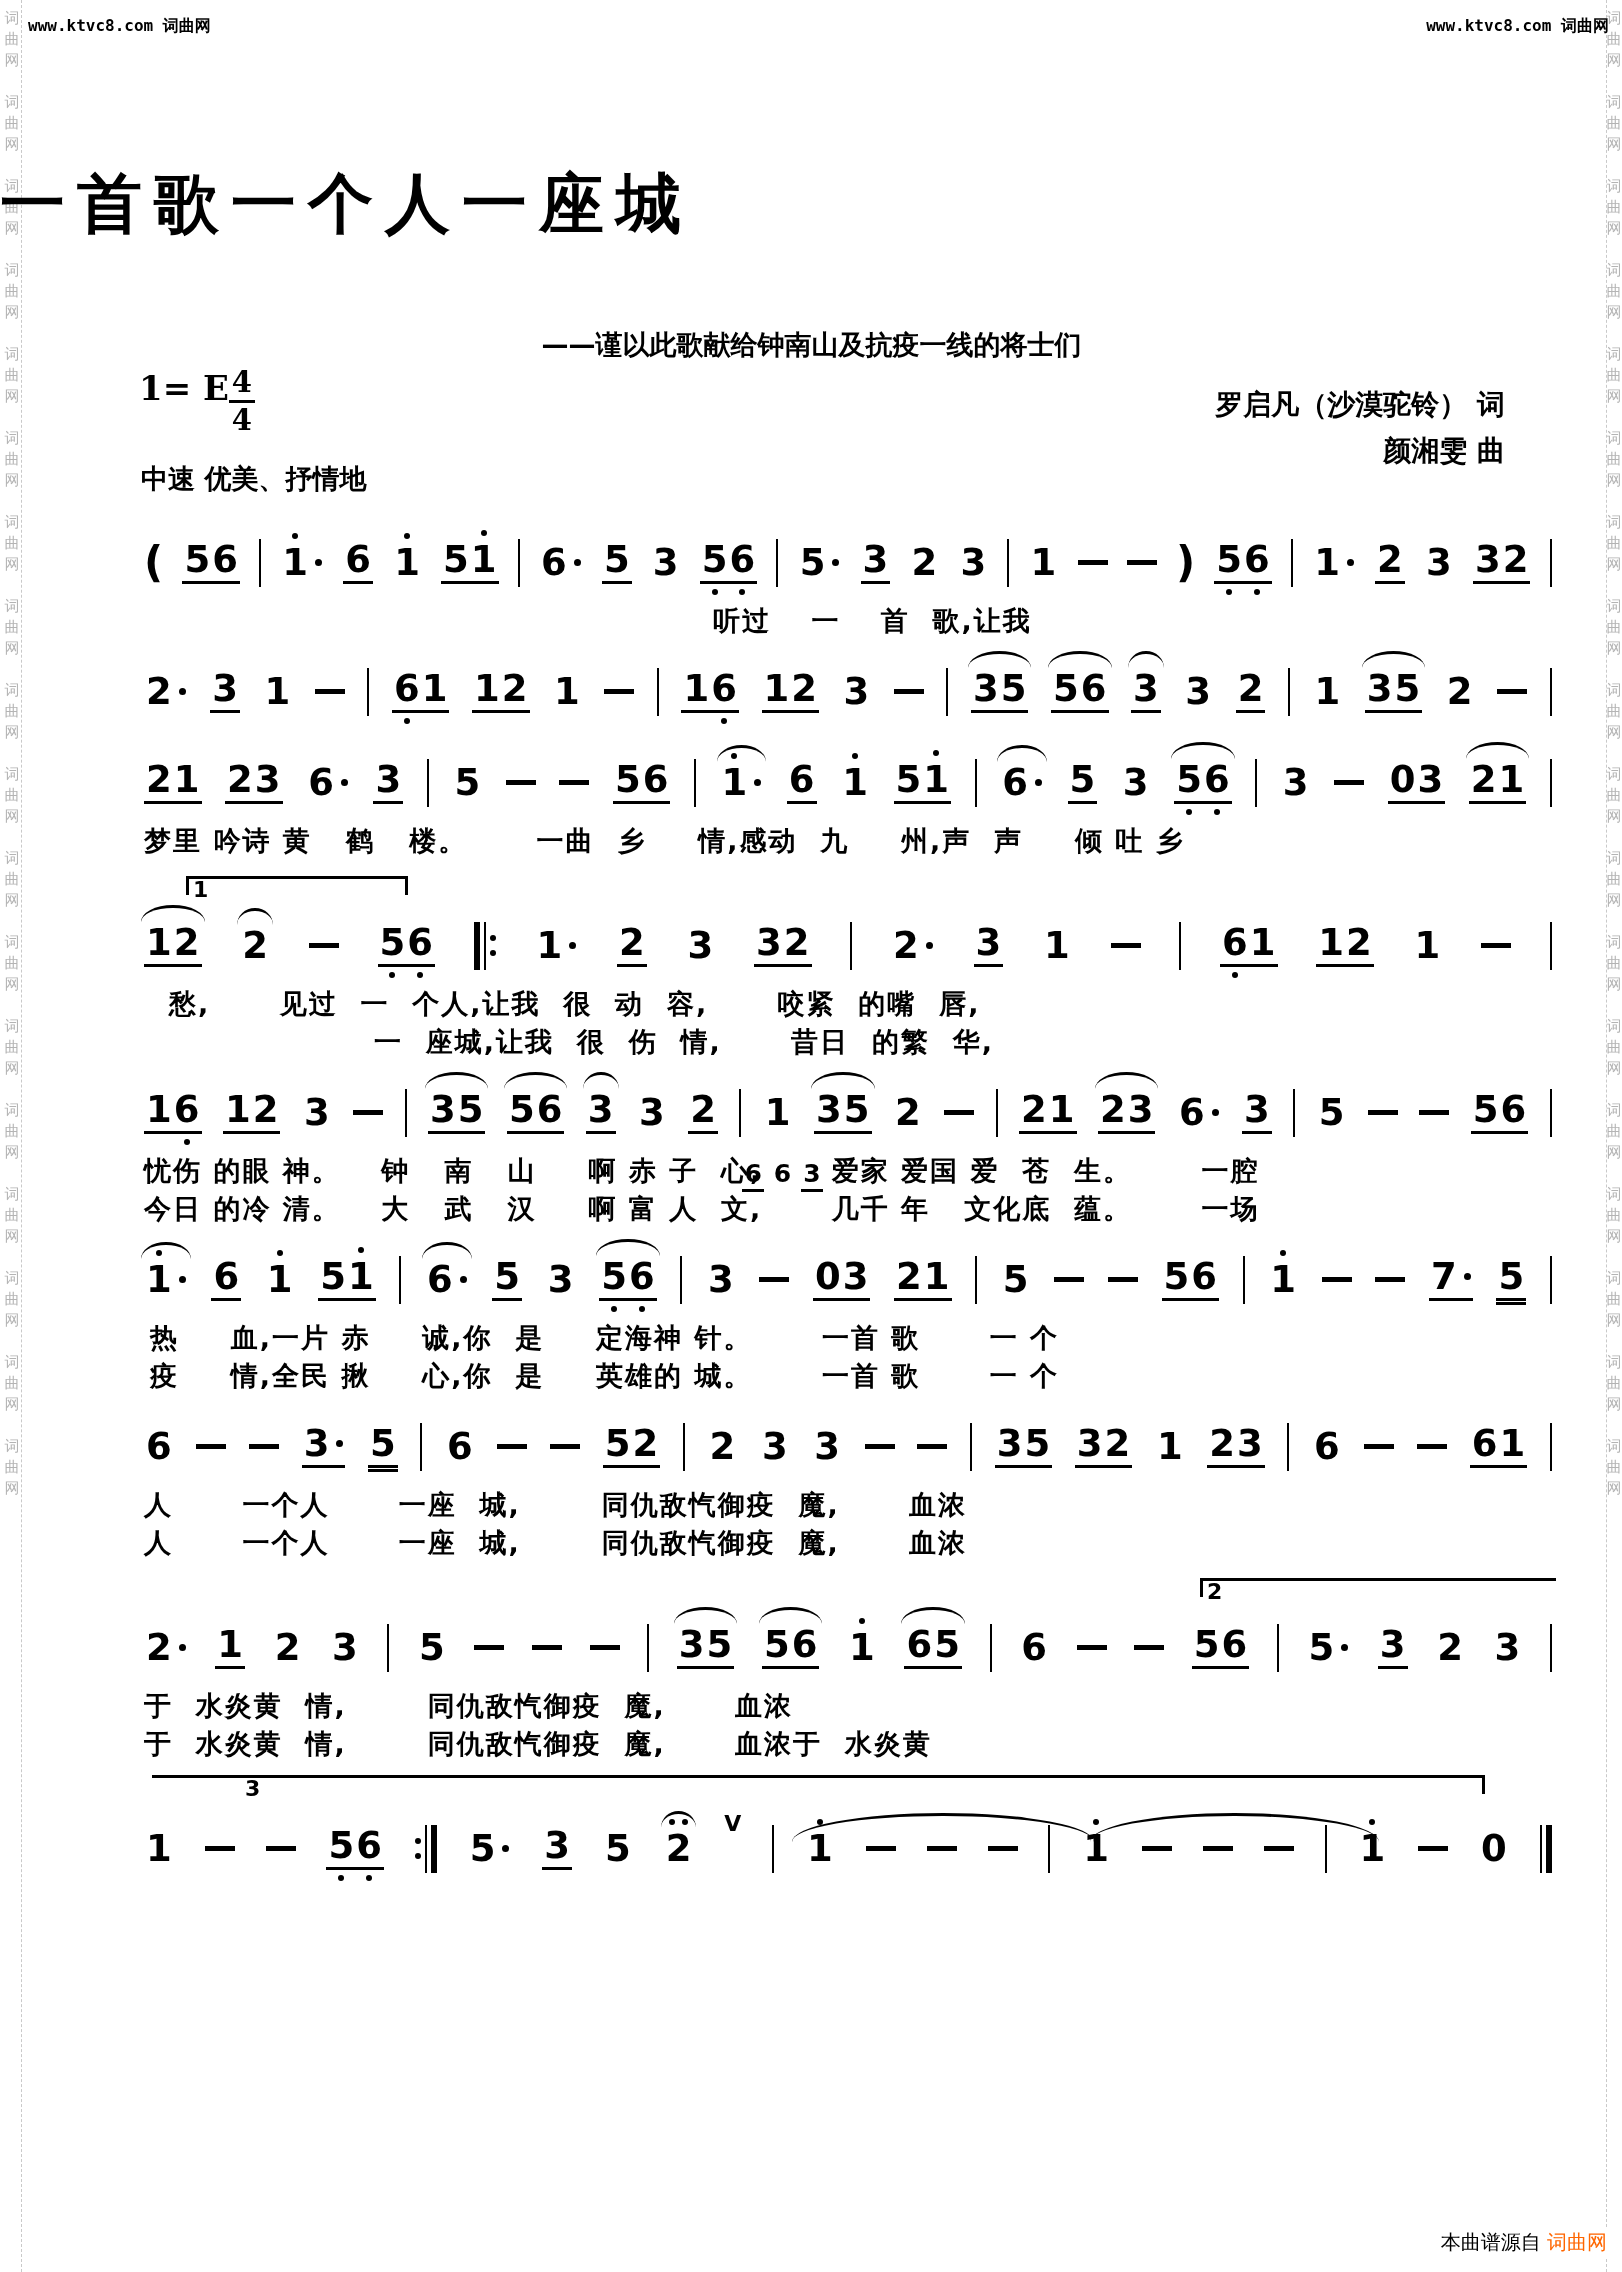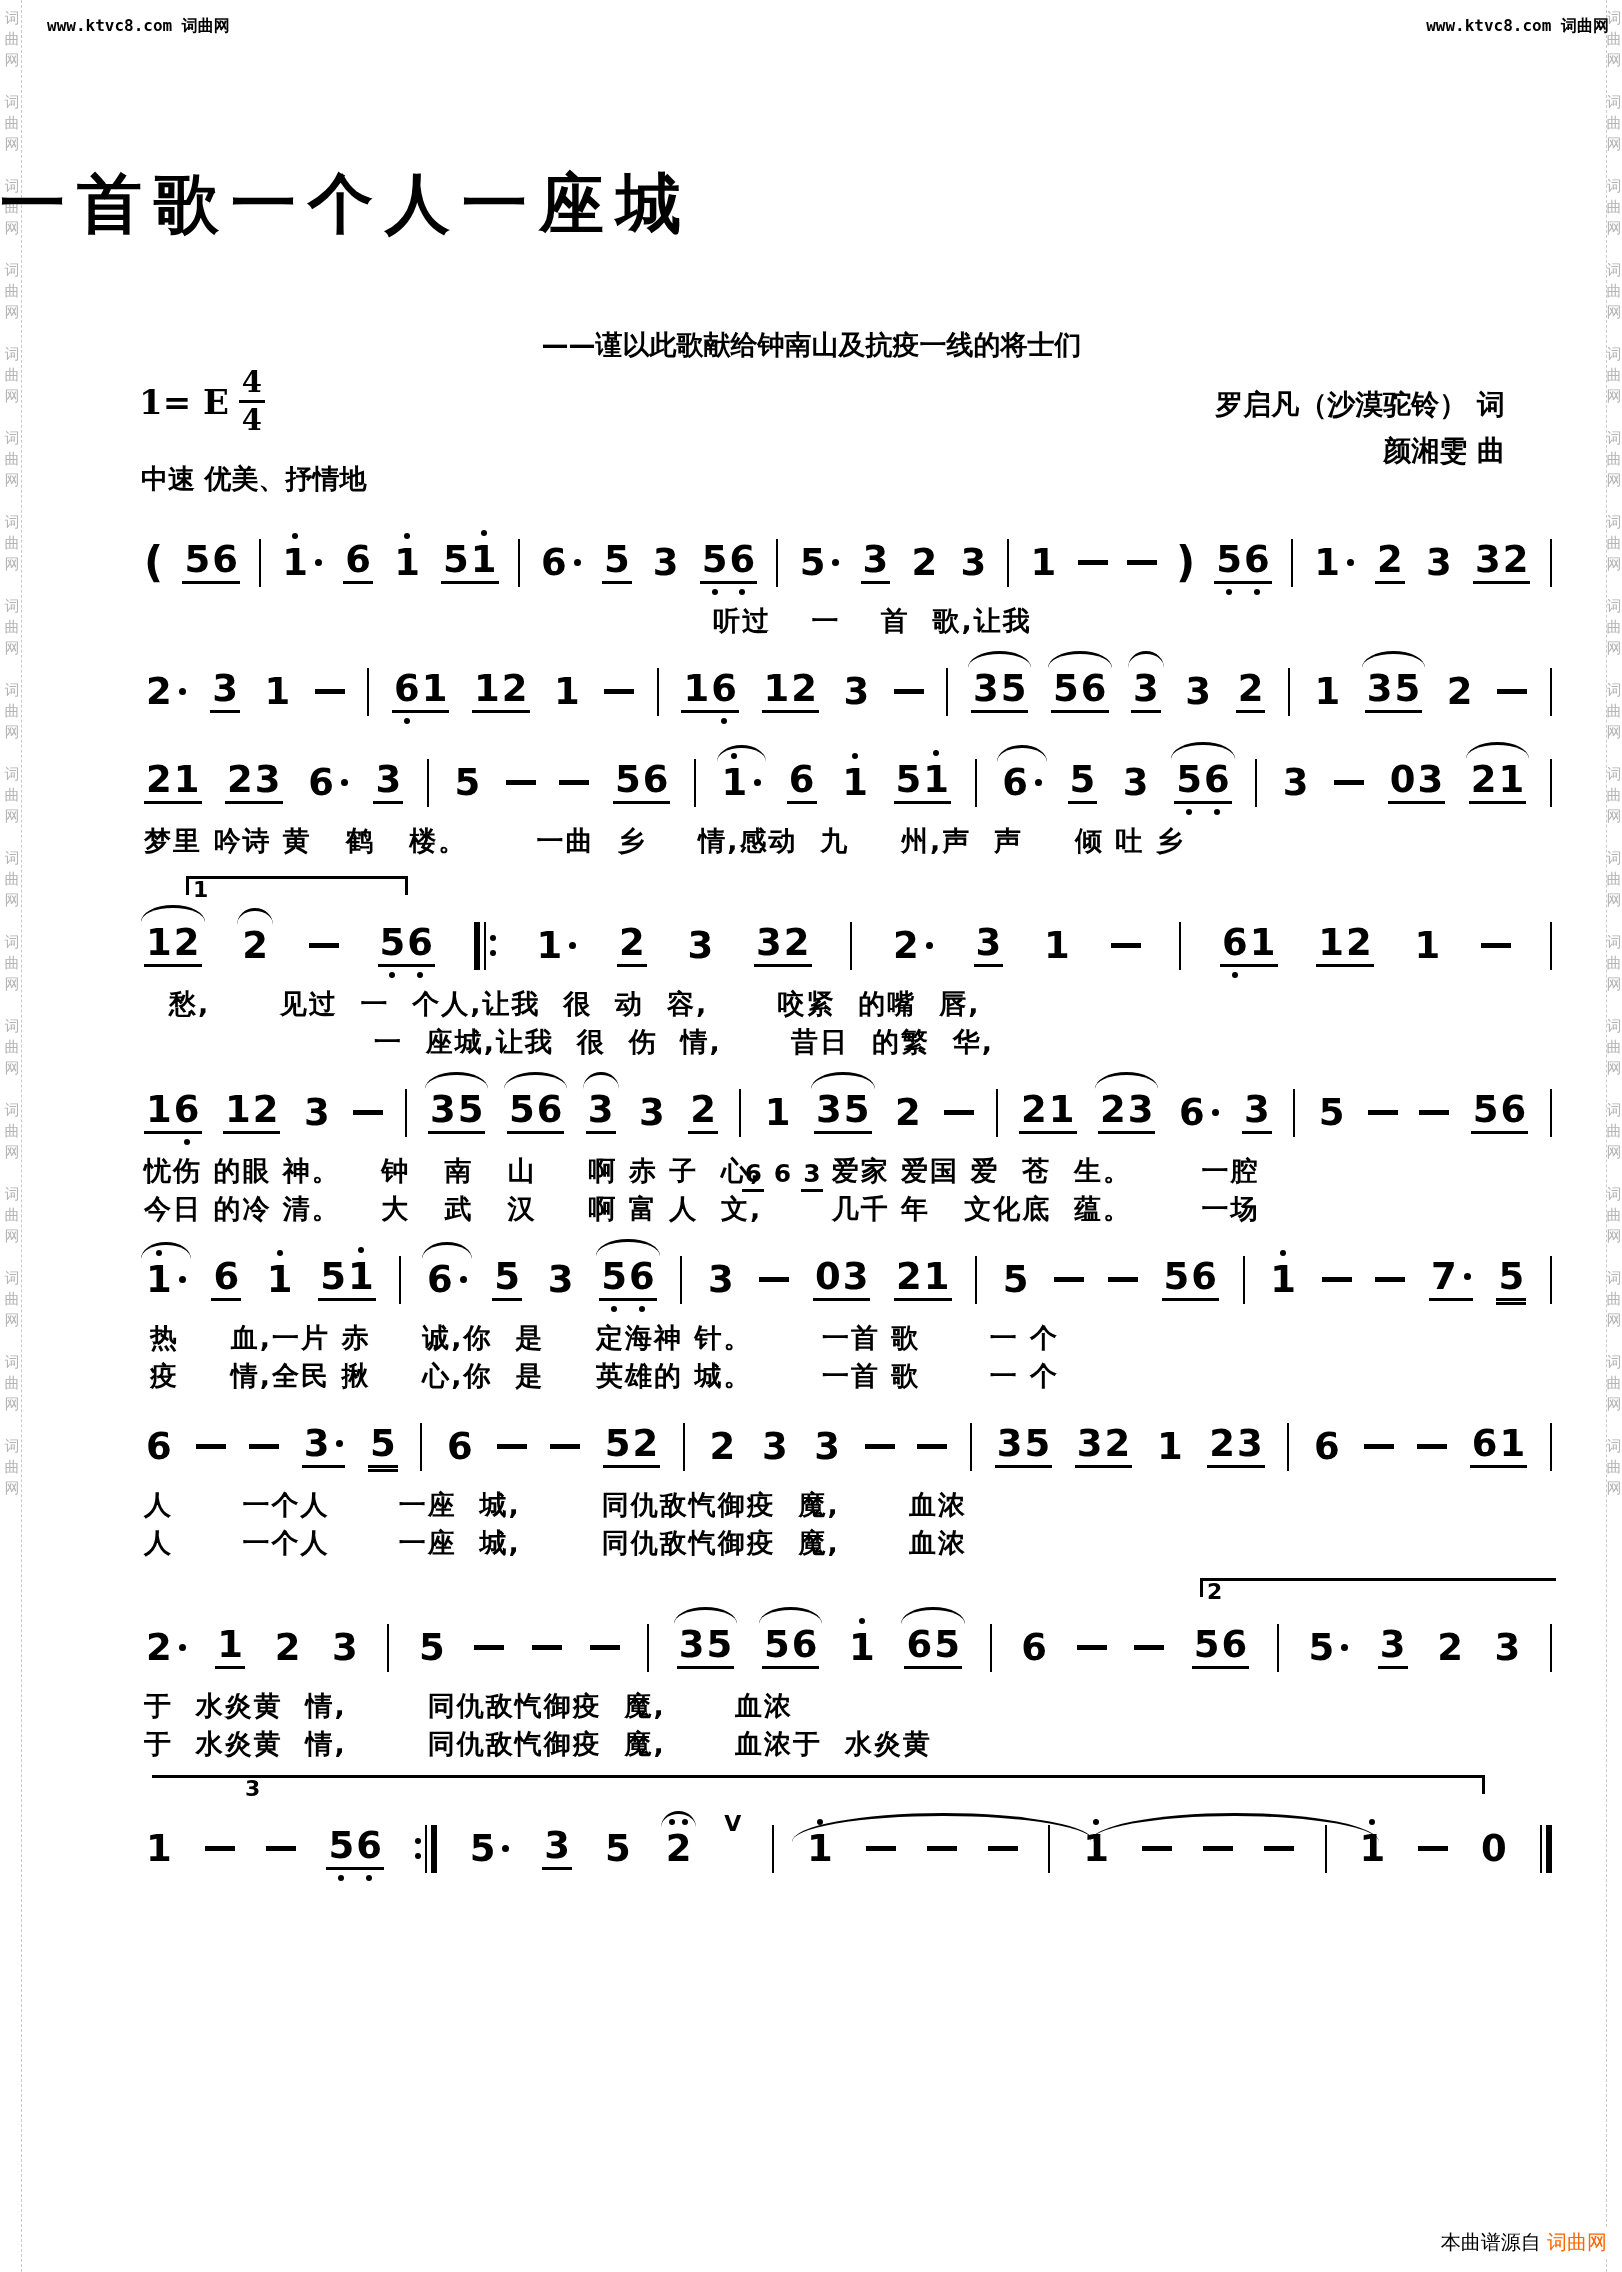--- a/index.html
+++ b/index.html
@@ -5,28 +5,28 @@
   html,body{margin:0;padding:0;background:#fff;}
   .page{position:relative;width:1623px;height:2272px;background:#fff;color:#000;
         font-family:"DejaVu Sans",sans-serif;overflow:hidden;}
   
   .edge-line{position:absolute;top:0;bottom:0;width:0;border-left:1px dashed #c9c9c9;}
   .edge-line.l{left:21px}.edge-line.r{right:16px}
   .side-wm{position:absolute;top:8px;width:20px;font-size:15px;line-height:21px;
            color:#b4b4b4;white-space:pre-line;text-align:center;}
   .side-wm.left{left:2px}.side-wm.right{right:-1px}
   .wm-top{position:absolute;top:16px;font-size:16px;font-weight:bold;
-          font-family:"DejaVu Sans Mono",monospace;margin-left:19px;}
+          font-family:"DejaVu Sans Mono",monospace;}
   .wm-top.tl{left:28px}.wm-top.tr{right:14px}
   
   h1.title{position:absolute;top:160px;left:0;right:139px;margin:0;
            font-size:65px;font-weight:900;letter-spacing:12px;font-family:"DejaVu Serif",serif;}
   .dedication{position:absolute;top:327px;left:0;right:0;text-align:center;
               font-size:27px;font-weight:bold;}
-  .key-sig{position:absolute;left:139px;top:368px;display:flex;align-items:center;gap:10px;
+  .key-sig{position:absolute;left:139px;top:368px;display:flex;align-items:flex-start;
            font-size:34px;font-weight:bold;font-family:"DejaVu Serif",serif;}
   .frac{display:inline-flex;flex-direction:column;align-items:center;font-size:29px;line-height:1;}
   .frac .fbar{width:26px;height:3px;background:#000;margin:3px 0;}
   .credits{position:absolute;right:118px;top:382px;text-align:right;
            font-size:28px;font-weight:bold;line-height:46px;}
   .tempo{position:absolute;left:141px;top:461px;font-size:27px;font-weight:bold;}
   
   #systems{position:absolute;left:144px;right:71px;top:523px;}
   .sys{position:relative;margin-bottom:12px;}
   .notes{display:flex;justify-content:space-between;align-items:center;height:79px;}

